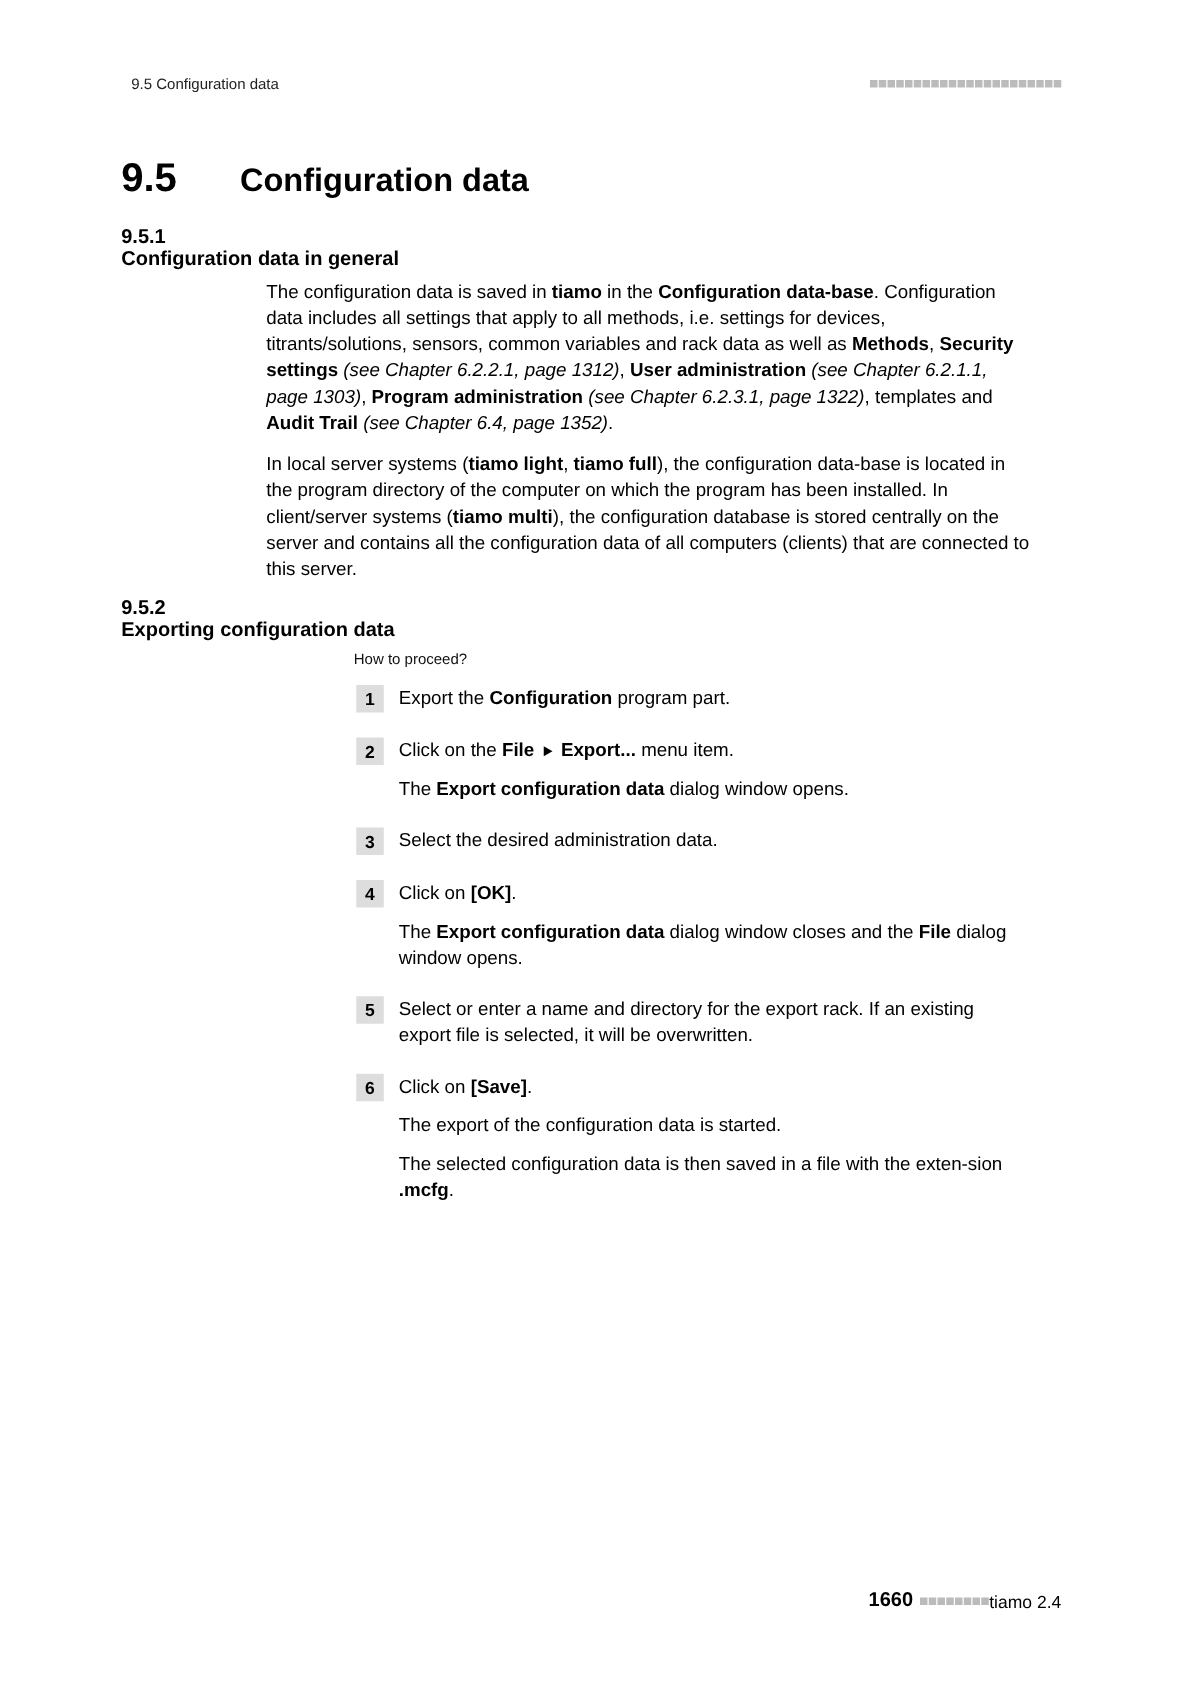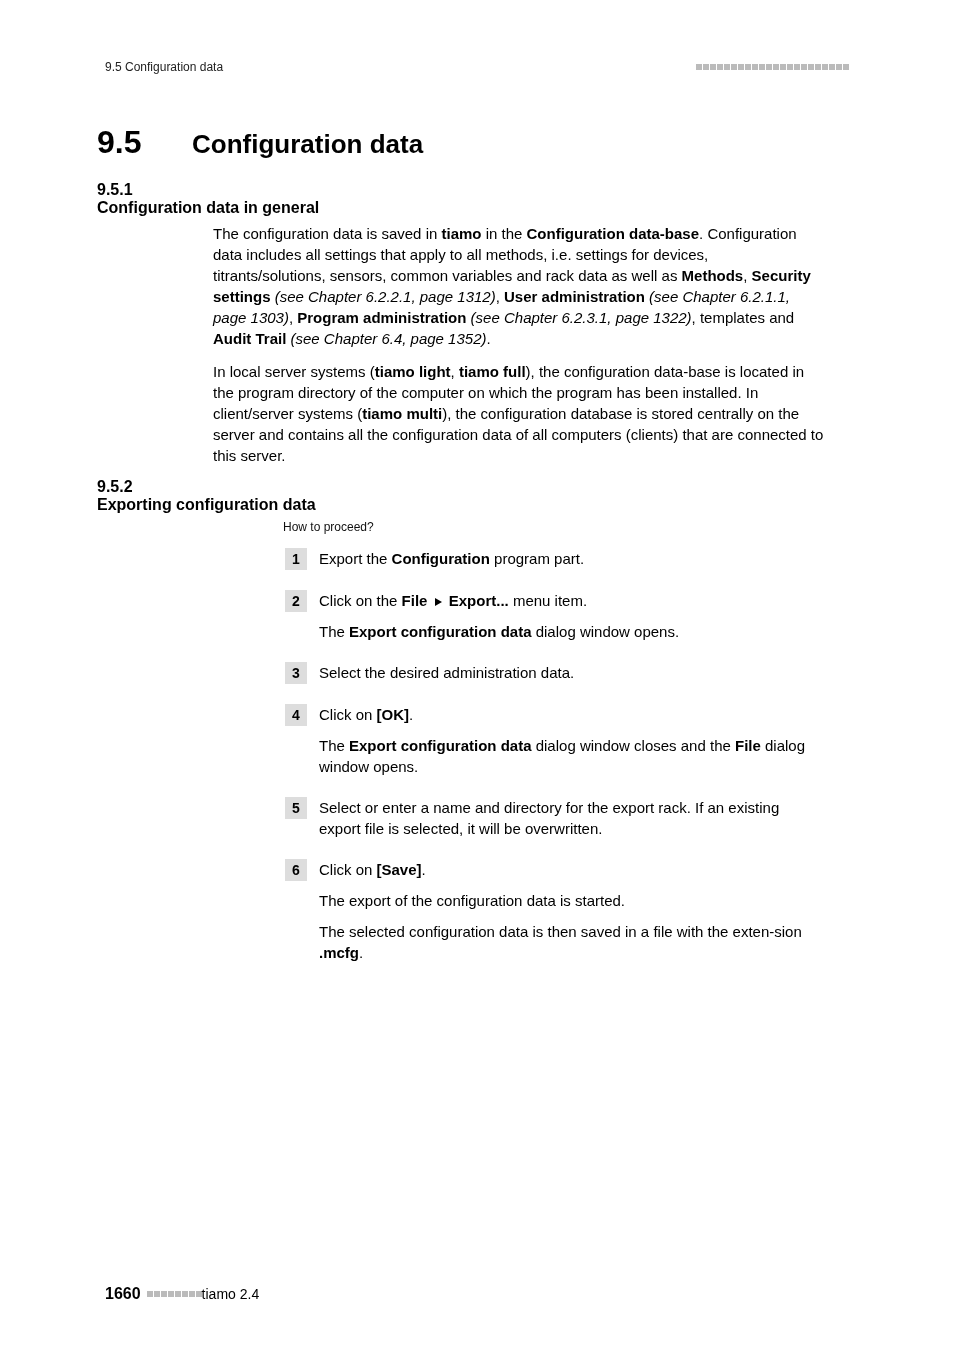--- a/index.html
+++ b/index.html
@@ -125,25 +125,25 @@
       margin: 0 3px;
       width: 0;
       height: 0;
       border-top: 4px solid transparent;
       border-bottom: 4px solid transparent;
       border-left: 7px solid #000;
       vertical-align: middle;
     }
     .footer {
       position: absolute;
-      bottom: 47px;
+      bottom: 60px;
       left: 105px;
       right: 105px;
       display: flex;
-      justify-content: flex-start;
+      justify-content: flex-end;
       align-items: center;
       font-size: 14px;
     }
     .footer-left {
       display: flex;
       align-items: center;
     }
     .footer-page {
       font-weight: 900;
       font-size: 16px;

